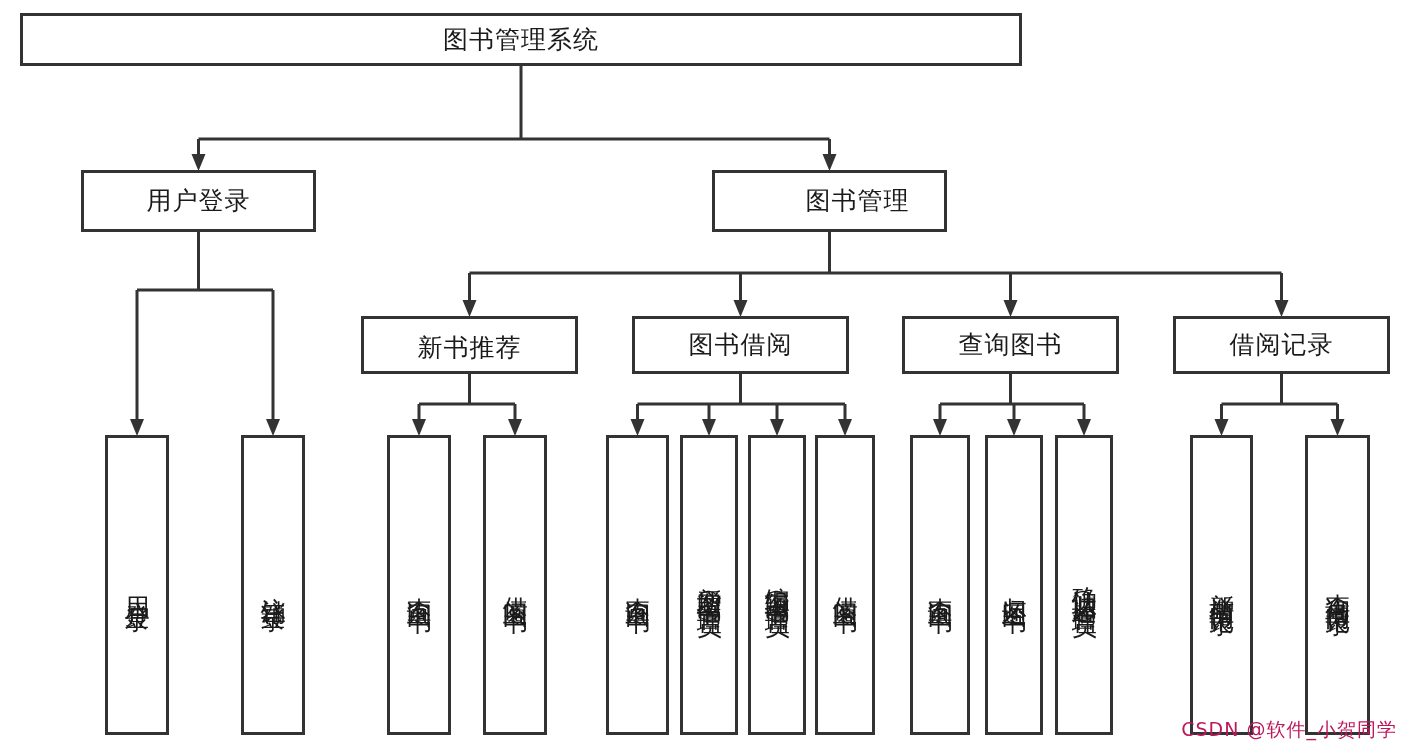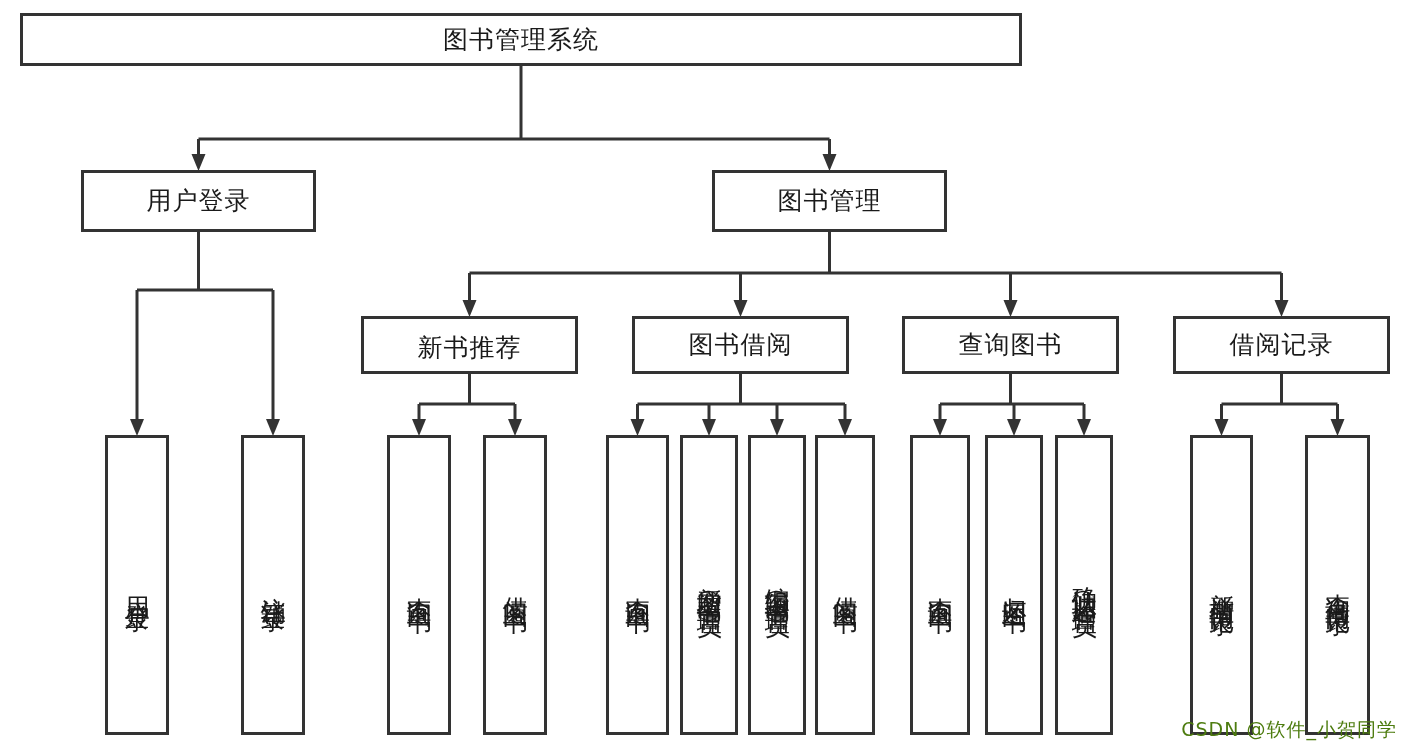--- a/index.html
+++ b/index.html
@@ -54,21 +54,21 @@
     text-orientation: upright;
     font-size: 25px;
     line-height: 1.25;
     letter-spacing: 4px;
   }
   .watermark {
     position: absolute;
     right: 8px;
     bottom: 4px;
     font-size: 19px;
-    color: #4d7c0f;
+    color: #be185d;
     letter-spacing: 1px;
     white-space: nowrap;
   }
 </style>
 </head>
 <body>
 
 <div id="page">
 
   <svg class="diagram" viewBox="0 0 1405 747" preserveAspectRatio="none">
@@ -160,21 +160,21 @@
         <rect x="986.5" y="436.5" width="55" height="297" class="node-rect"></rect>
         <rect x="1056.5" y="436.5" width="55" height="297" class="node-rect"></rect>
         <rect x="1191.5" y="436.5" width="60" height="297" class="node-rect"></rect>
         <rect x="1306.5" y="436.5" width="62" height="297" class="node-rect"></rect>
       </g>
   </svg>
 
   <div id="label-layer">
       <div class="node-label horizontal" style="left: 20px; top: 13px; width: 1002px; height: 53px;">图书管理系统</div>
       <div class="node-label horizontal" style="left: 81px; top: 170px; width: 235px; height: 62px;">用户登录</div>
-      <div class="node-label horizontal" style="left: 712px; top: 170px; width: 235px; height: 62px;">图书管理</div>
+      <div class="node-label horizontal" style="left: 712px; top: 170px; width: 235px; height: 62px; padding-left: 28px;">图书管理</div>
       <div class="node-label horizontal" style="left: 361px; top: 316px; width: 217px; height: 64px;">新书推荐</div>
       <div class="node-label horizontal" style="left: 632px; top: 316px; width: 217px; height: 58px; text-align: right;">图书借阅</div>
       <div class="node-label horizontal" style="left: 902px; top: 316px; width: 217px; height: 58px;">查询图书</div>
       <div class="node-label horizontal" style="left: 1173px; top: 316px; width: 217px; height: 58px;">借阅记录</div>
       <div class="node-label vertical" style="left: 105px; top: 435px; width: 64px; height: 300px;">用户登录</div>
       <div class="node-label vertical" style="left: 241px; top: 435px; width: 64px; height: 300px;">注销登录</div>
       <div class="node-label vertical" style="left: 387px; top: 435px; width: 64px; height: 300px;">查询图书</div>
       <div class="node-label vertical" style="left: 483px; top: 435px; width: 64px; height: 300px;">借阅图书</div>
       <div class="node-label vertical" style="left: 606px; top: 435px; width: 63px; height: 300px;">查询图书</div>
       <div class="node-label vertical" style="left: 680px; top: 435px; width: 58px; height: 300px;">新增图书（管理员）</div>

